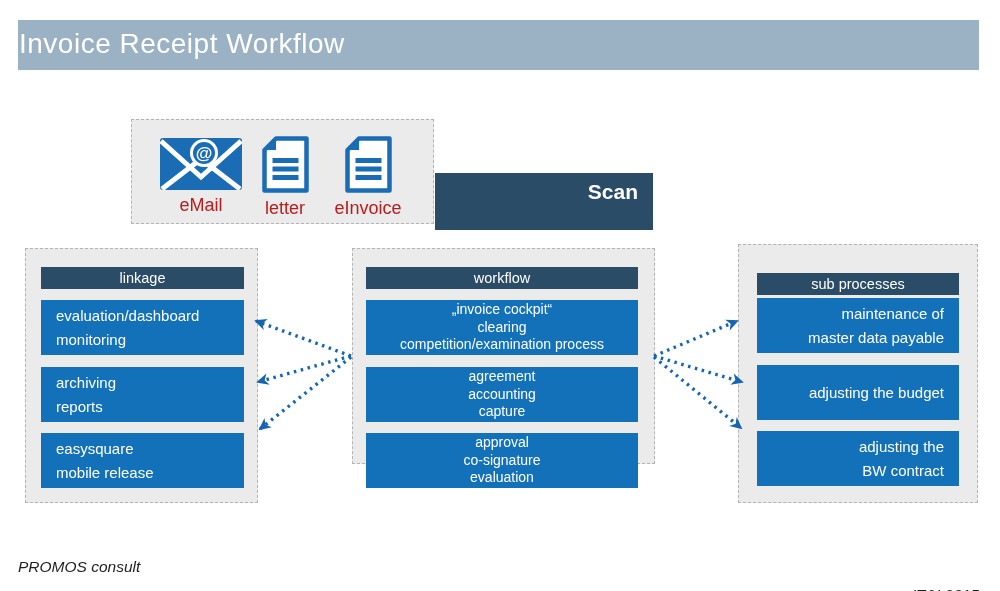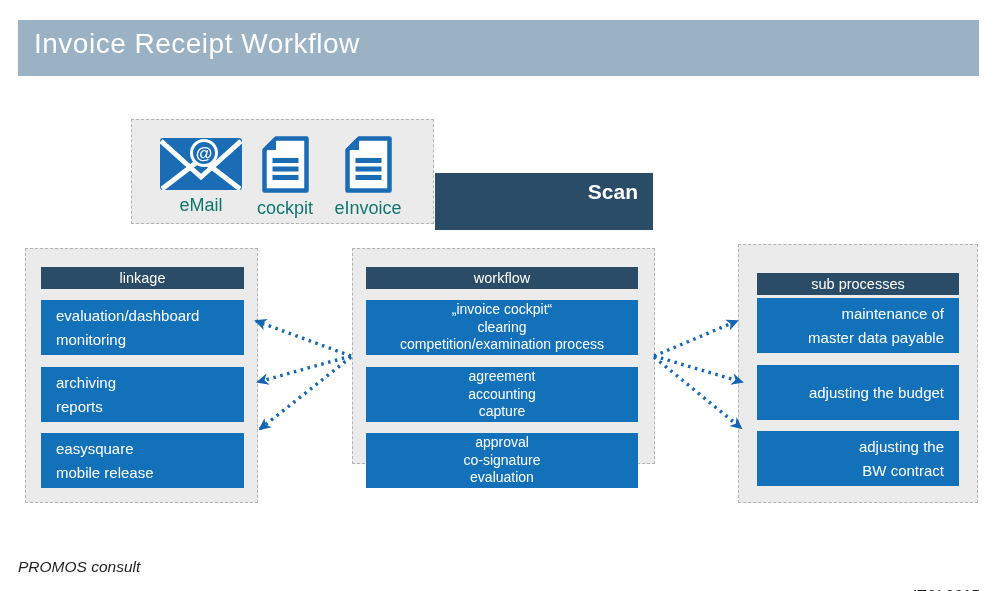--- a/index.html
+++ b/index.html
@@ -1,33 +1,33 @@
 <!DOCTYPE html>
 <html style="--c-header-bar: #9bb1c4; --c-navy: #2b4c66; --c-blue: #1371ba; --c-panel: #ebebeb; --c-icon-blue: #1a6cb5; --c-arrow: #1565b0;"><head>
 <meta charset="utf-8">
 <style>
   html,body { margin:0; padding:0; background:#ffffff; font-family:"Liberation Sans", sans-serif; }
   .slide { position:relative; width:1000px; height:591px; background:#ffffff; overflow:hidden; }
 
   
   .titlebar {
-    position:absolute; left:18px; top:20px; width:961px; height:56px;
+    position:absolute; left:18px; top:20px; width:961px; height:50px;
     background:var(--c-header-bar,#9bb1c4); color:#ffffff;
-    font-size:28px; line-height:47px; padding-left:16px; box-sizing:border-box;
+    font-size:28px; line-height:47px; padding-left:1px; box-sizing:border-box;
     letter-spacing:0.5px; font-weight:400;
   }
 
   
   .panel { position:absolute; background:var(--c-panel,#ebebeb); border:1px dashed #b3b3b3; box-sizing:border-box; }
 
   
   #source-panel { left:131px; top:119px; width:303px; height:105px; }
   .src-item { position:absolute; top:18px; width:110px; text-align:center; }
   .src-item .icon { display:block; margin:0 auto; color:var(--c-icon-blue,#1a6cb5); }
-  .src-label { margin-top:5px; font-size:18px; color:#0f766e; }
+  .src-label { margin-top:5px; font-size:18px; color:#b91c1c; }
 
   
   .scanbox {
     position:absolute; left:435px; top:173px; width:218px; height:57px;
     background:var(--c-navy,#2b4c66); color:#ffffff; text-align:right;
     padding:7px 15px 0 0; box-sizing:border-box;
   }
   .scan-title { font-size:21px; font-weight:bold; line-height:24px; }
   .scan-sub { font-size:12.5px; line-height:15px; }
 
@@ -89,21 +89,21 @@
       <div class="src-label">eMail</div>
     </div>
     <div class="src-item" style="left:98px; top:16px;">
       <svg class="icon" width="47" height="57" viewBox="0 0 47 57">
         <path d="M14,2.5 L44.5,2.5 L44.5,54.5 L2.5,54.5 L2.5,14 Z" fill="#ffffff" stroke="currentColor" stroke-width="4.5" stroke-linejoin="round"></path>
         <path d="M14,2.5 L14,14 L2.5,14 Z" fill="currentColor"></path>
         <rect x="10.5" y="22" width="26" height="5" fill="currentColor"></rect>
         <rect x="10.5" y="30.5" width="26" height="5" fill="currentColor"></rect>
         <rect x="10.5" y="39" width="26" height="5" fill="currentColor"></rect>
       </svg>
-      <div class="src-label">cockpit</div>
+      <div class="src-label">letter</div>
     </div>
     <div class="src-item" style="left:181px; top:16px;">
       <svg class="icon" width="47" height="57" viewBox="0 0 47 57">
         <path d="M14,2.5 L44.5,2.5 L44.5,54.5 L2.5,54.5 L2.5,14 Z" fill="#ffffff" stroke="currentColor" stroke-width="4.5" stroke-linejoin="round"></path>
         <path d="M14,2.5 L14,14 L2.5,14 Z" fill="currentColor"></path>
         <rect x="10.5" y="22" width="26" height="5" fill="currentColor"></rect>
         <rect x="10.5" y="30.5" width="26" height="5" fill="currentColor"></rect>
         <rect x="10.5" y="39" width="26" height="5" fill="currentColor"></rect>
       </svg>
       <div class="src-label">eInvoice</div>

